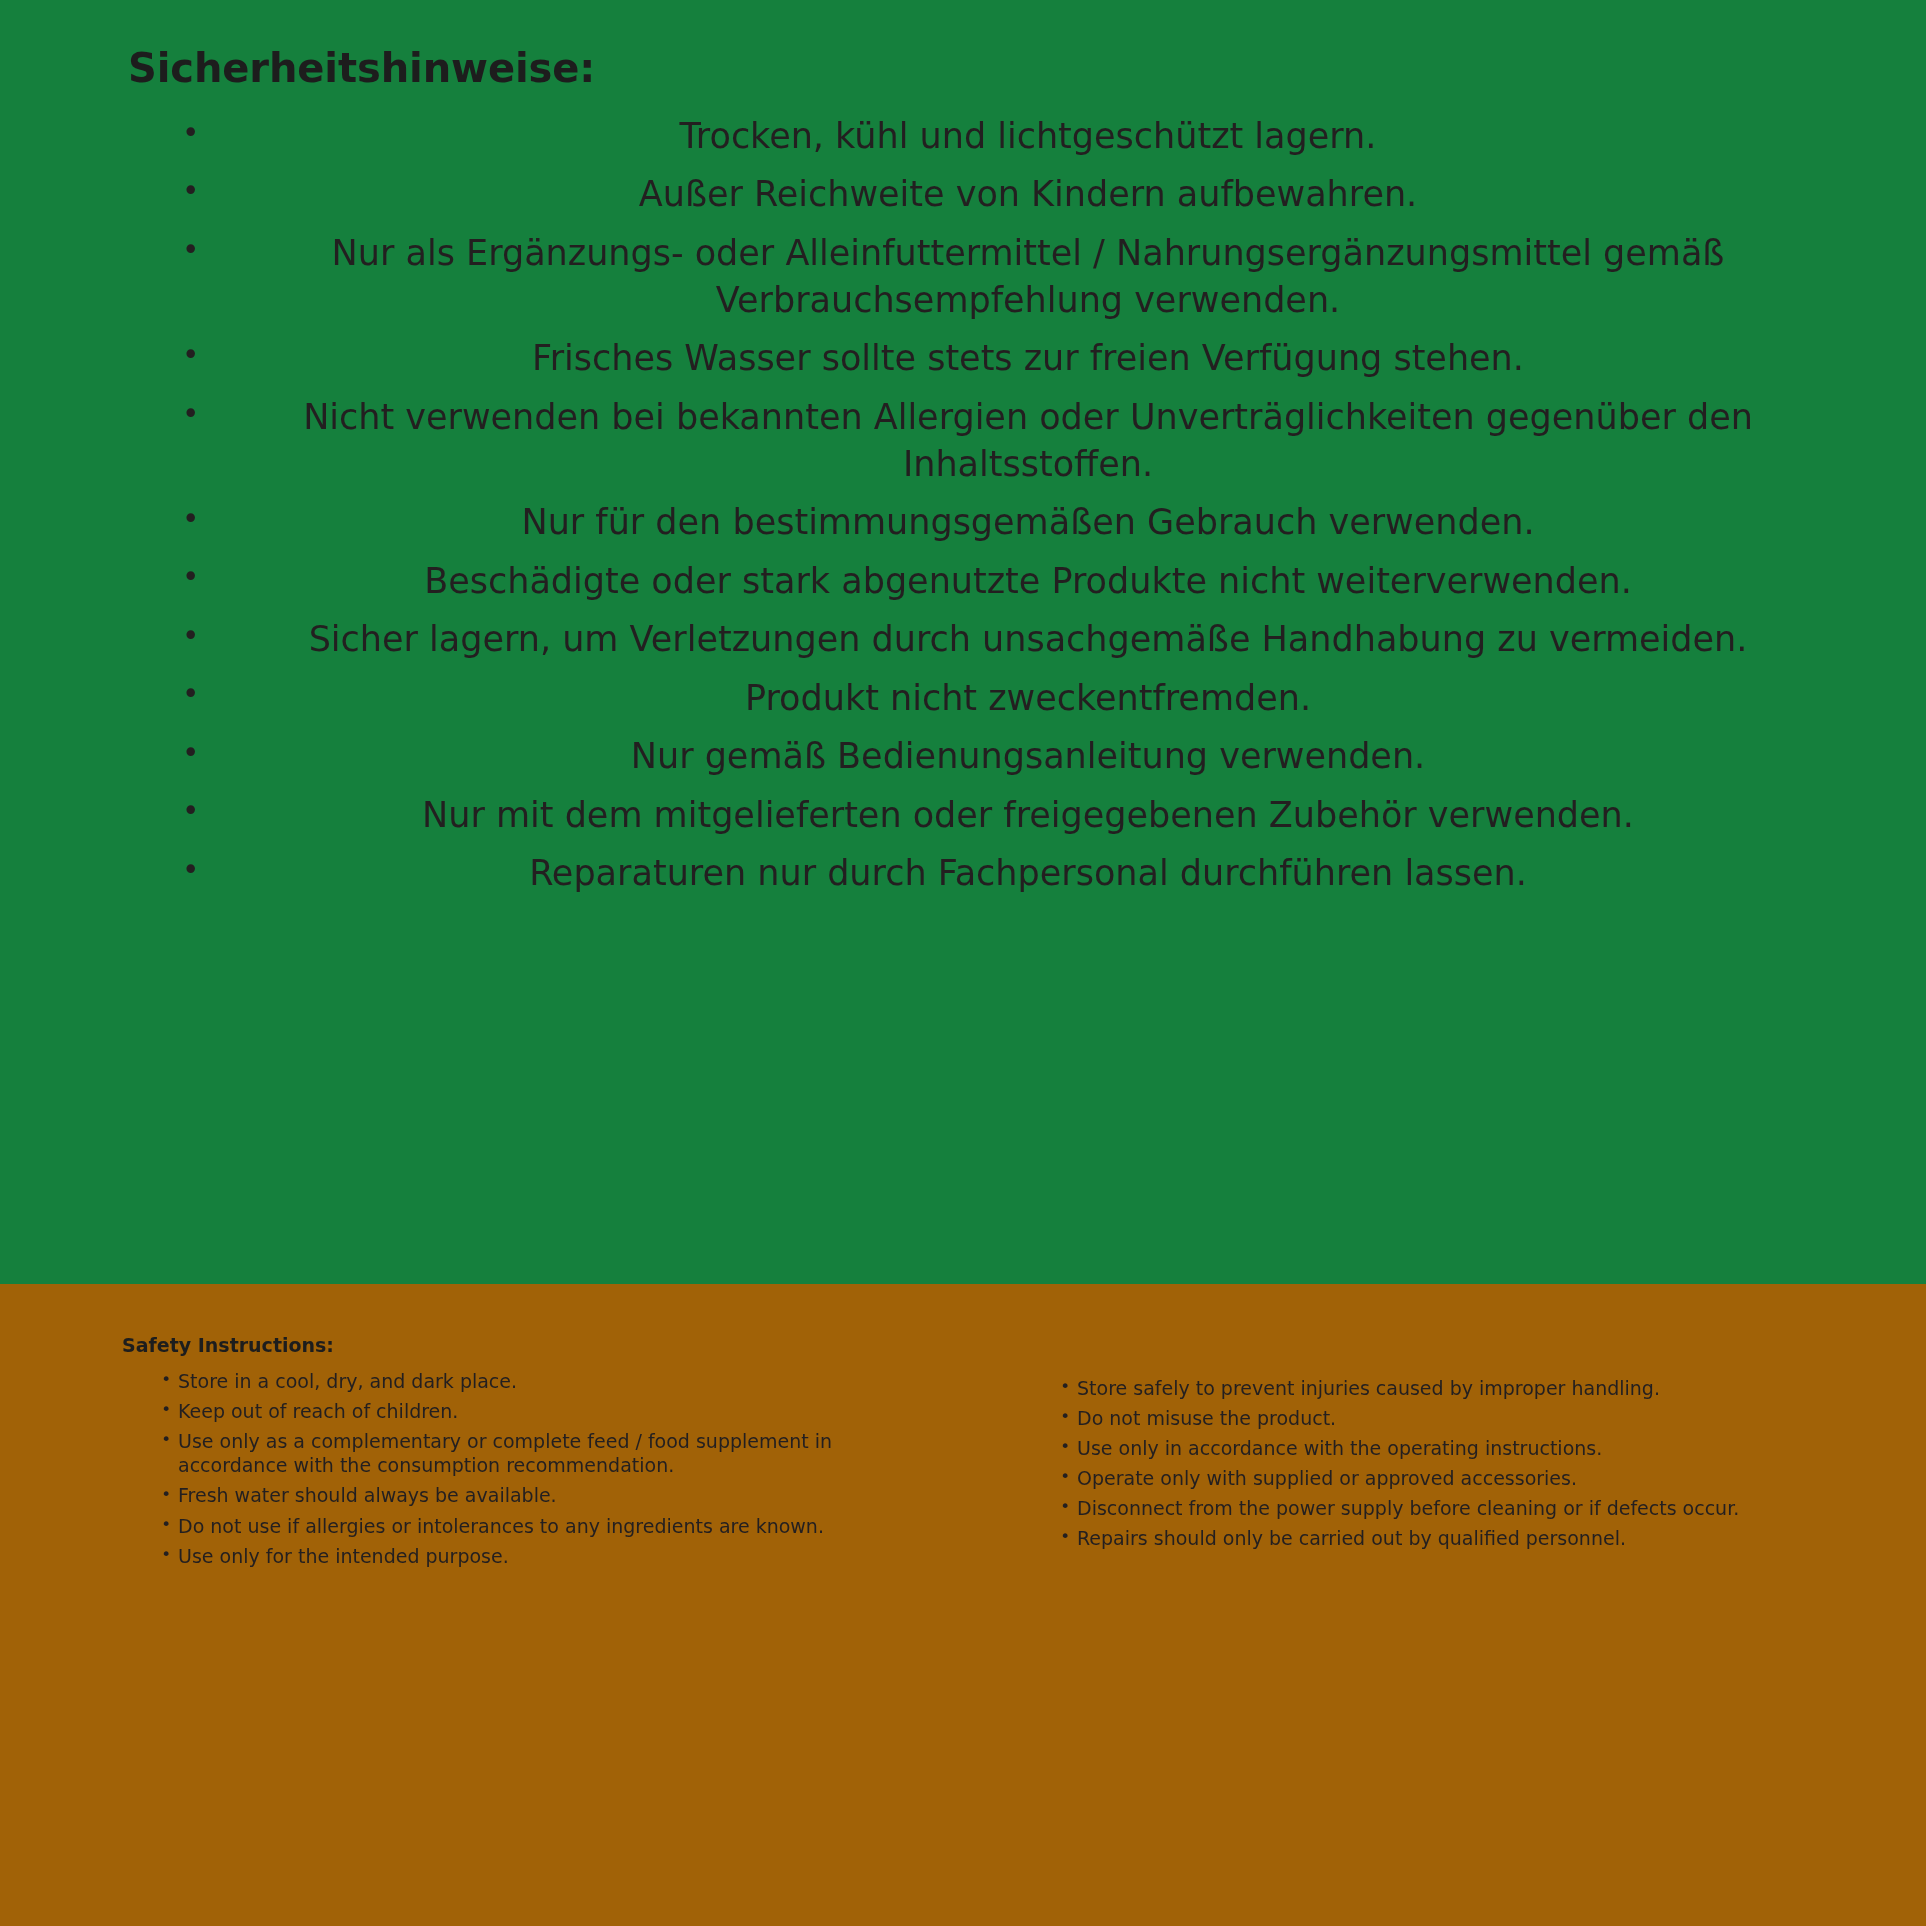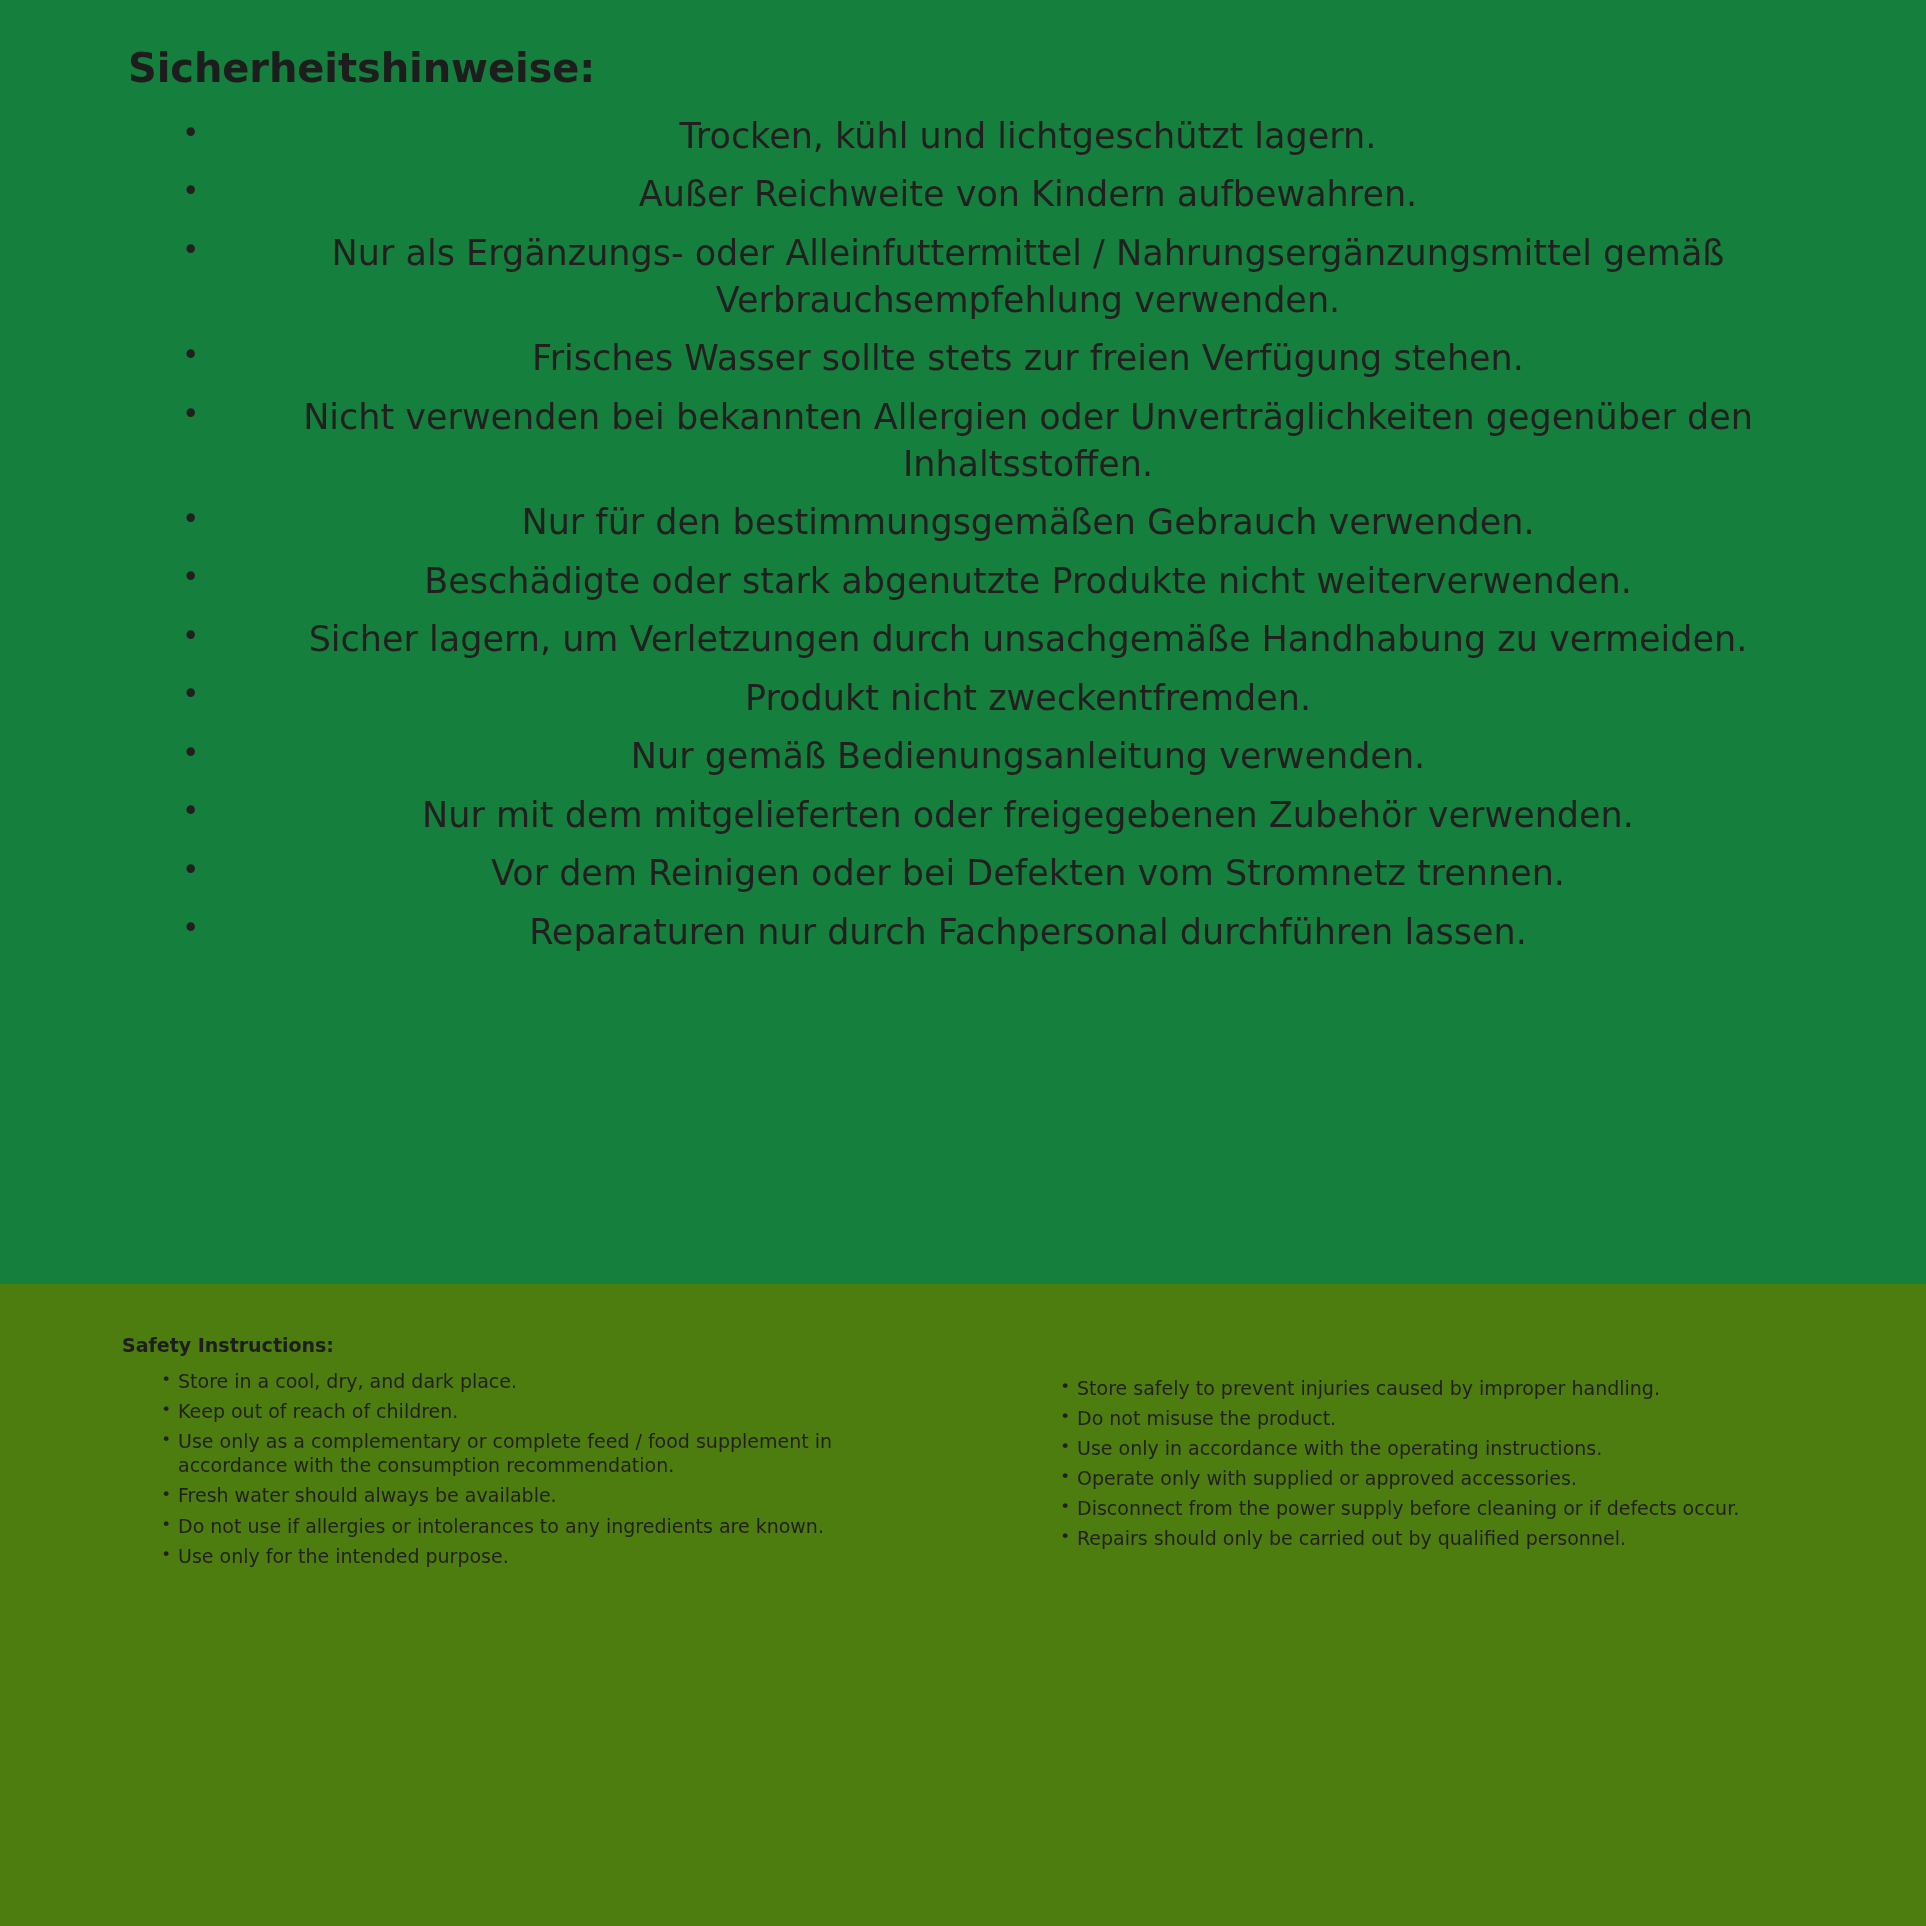--- a/index.html
+++ b/index.html
@@ -70,21 +70,21 @@
     color: #231f20;
   }
 
   
   .en-section {
     position: absolute;
     left: 0;
     top: 1284px;
     width: 1926px;
     height: 642px;
-    background: #4d7c0f;
+    background: #a16207;
     box-sizing: border-box;
     padding: 50px 77px 0 122px;
   }
 
   .en-columns {
     display: flex;
     flex-direction: row;
     align-items: flex-start;
     gap: 71px;
   }
@@ -143,21 +143,20 @@
       <li>Außer Reichweite von Kindern aufbewahren.</li>
       <li>Nur als Ergänzungs- oder Alleinfuttermittel / Nahrungsergänzungsmittel gemäß Verbrauchsempfehlung verwenden.</li>
       <li>Frisches Wasser sollte stets zur freien Verfügung stehen.</li>
       <li>Nicht verwenden bei bekannten Allergien oder Unverträglichkeiten gegenüber den Inhaltsstoffen.</li>
       <li>Nur für den bestimmungsgemäßen Gebrauch verwenden.</li>
       <li>Beschädigte oder stark abgenutzte Produkte nicht weiterverwenden.</li>
       <li>Sicher lagern, um Verletzungen durch unsachgemäße Handhabung zu vermeiden.</li>
       <li>Produkt nicht zweckentfremden.</li>
       <li>Nur gemäß Bedienungsanleitung verwenden.</li>
       <li>Nur mit dem mitgelieferten oder freigegebenen Zubehör verwenden.</li>
-      <li>Vor dem Reinigen oder bei Defekten vom Stromnetz trennen.</li>
       <li>Reparaturen nur durch Fachpersonal durchführen lassen.</li>
     </ul>
   </section>
 
   <section class="en-section">
     <div class="en-columns">
 
       <div class="en-col en-col-left">
         <div class="en-heading">Safety Instructions:</div>
         <ul class="en-list">

